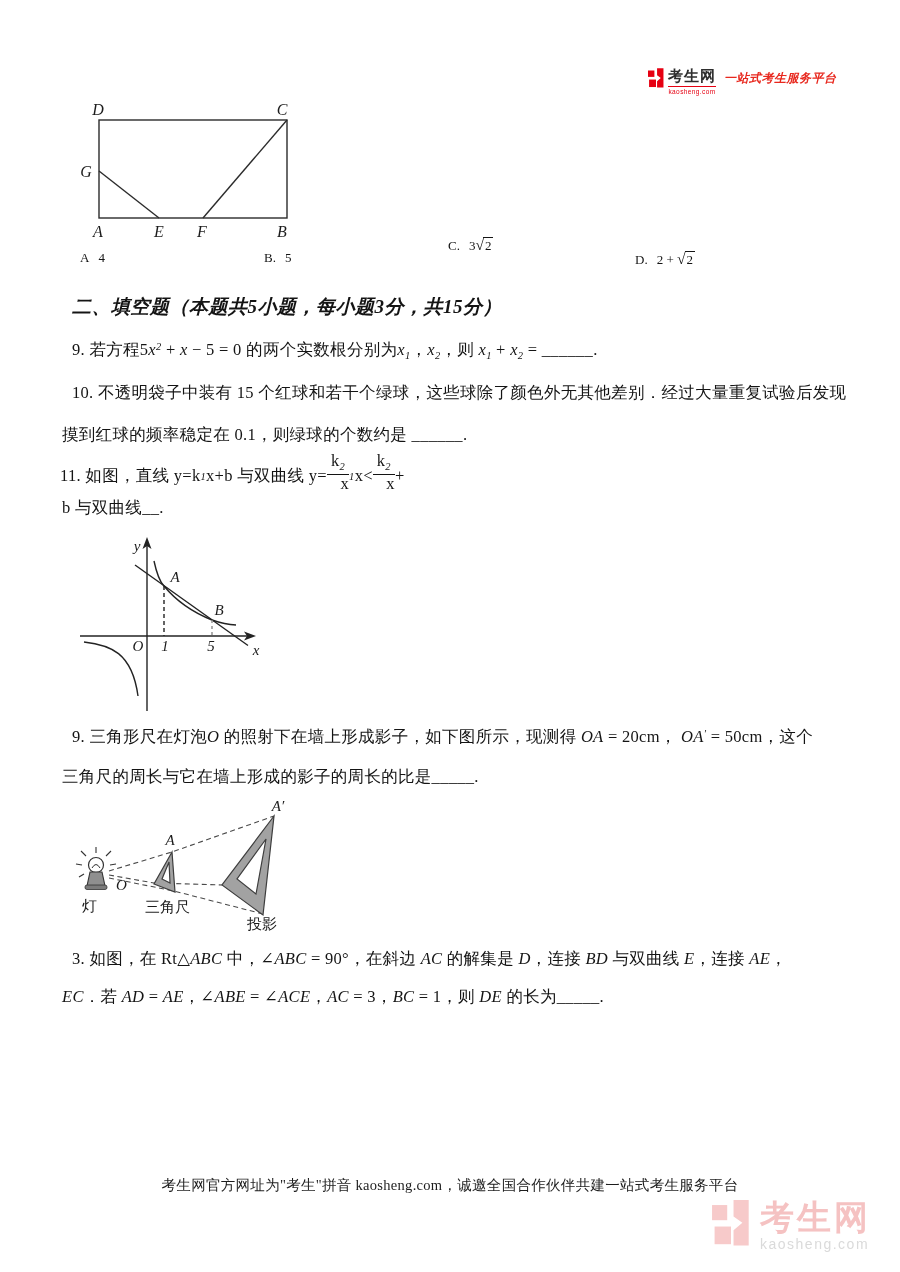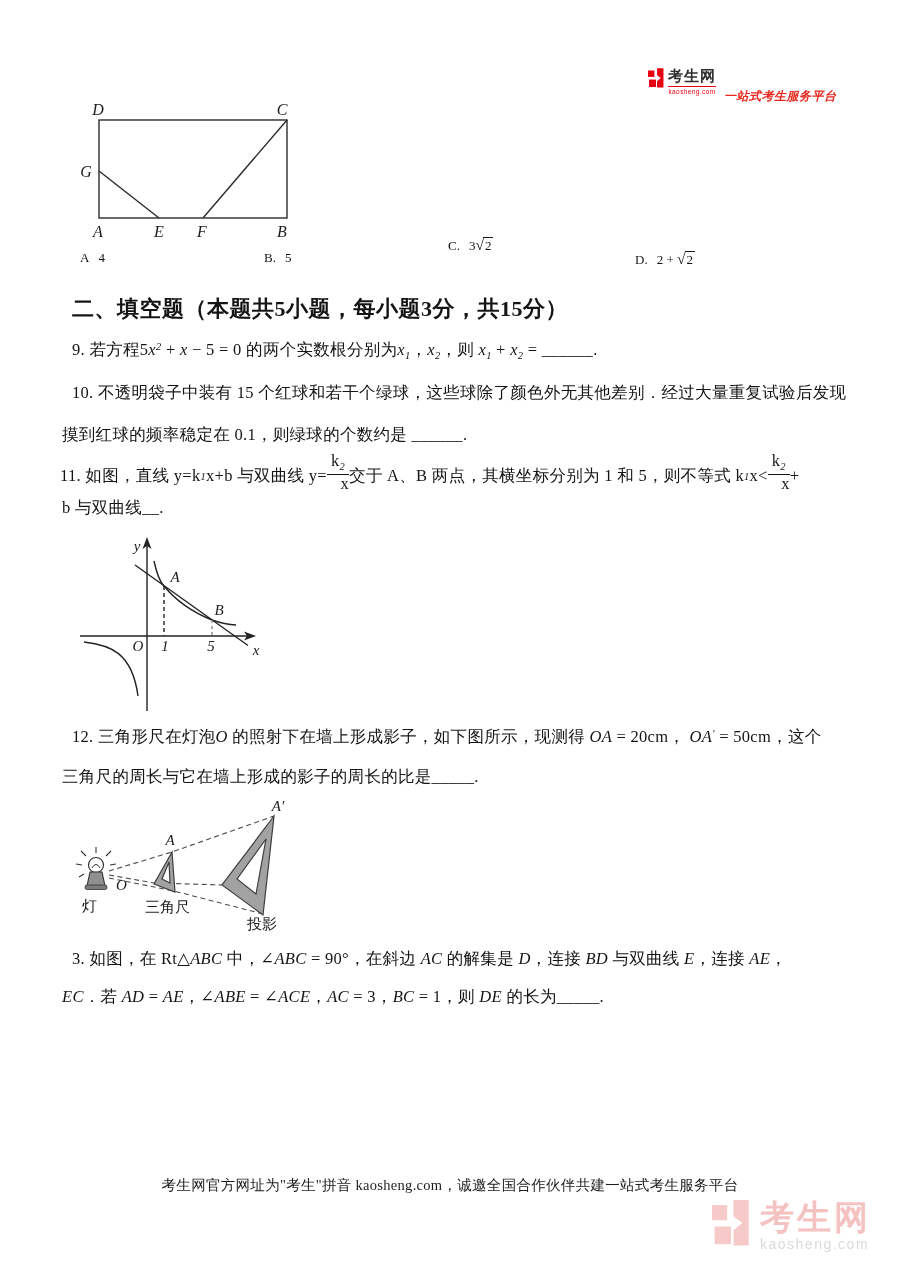--- a/index.html
+++ b/index.html
@@ -16,32 +16,32 @@
   sub { vertical-align:-4px; }
   sup { vertical-align:5px; }
   .frac { display:inline-flex; flex-direction:column; align-items:flex-end;
           vertical-align:middle; margin:0 0; line-height:1.15; transform:translateY(-3px); }
   .frac .num { padding:0 4px 1px; border-bottom:1.3px solid #141414; }
   .sqrt { white-space:nowrap; }
   .sqrt .sign { font-size:1.2em; margin-right:-1px; }
   .sqrt .rad { border-top:1.4px solid #141414; padding:0 2px; }
   .opt { font-size:13px; }
   .opt .lbl { margin-right:9px; }
-  .section-title { font-size:22px; font-weight:bold; letter-spacing:0.5px; white-space:nowrap; }
+  .section-title { font-size:19px; font-weight:bold; letter-spacing:0.5px; white-space:nowrap;font-style:italic; }
   .tall { height:58px; display:flex; align-items:center; }
 
   
   .logo { position:absolute; left:648px; top:68px; display:flex; align-items:flex-start; }
   .logo-text { margin-left:4px; }
   .logo-brand { font-size:15px; font-weight:bold; color:#2e2e2e; letter-spacing:1px;
                 font-family:"Liberation Sans",sans-serif; line-height:1.1;
                 border-bottom:1.5px solid #e60012; padding-bottom:1px; }
   .logo-domain { font-size:6.5px; color:#e60012; letter-spacing:0.4px; text-align:center;
                  font-family:"Liberation Sans",sans-serif; margin-top:1px; }
-  .logo-tagline { color:#e8281e; font-size:12px; font-weight:bold; margin-left:8px; margin-top:20px;
+  .logo-tagline { color:#e8281e; font-size:12px; font-weight:bold; margin-left:8px; margin-top:2px;
                   letter-spacing:0.5px; font-family:"Liberation Sans",sans-serif; font-style:italic; }
 
   
   .footer { position:absolute; top:1176px; left:0; width:100%; text-align:center;
             font-size:14.5px; color:#1d1d1d; letter-spacing:0.3px; }
 
   
   .wm { position:absolute; left:712px; top:1200px; display:flex; align-items:flex-start; }
   .wm-text { margin-left:10px; }
   .wm-brand { font-size:34px; font-weight:bold; color:#f5c2c2; letter-spacing:3px;
@@ -108,21 +108,20 @@
 <div class="abs textline" style="left:62px;top:424px"><span>摸到红球的频率稳定在 0.1，则绿球的个数约是 </span><span>______</span><span>.</span></div>
 
 <div class="abs textline tall" style="left:60px;top:447px">
     <span>11. 如图，直线 y=k</span>
     <sub>1</sub>
     <span>x+b 与双曲线 y=</span>
     <span class="frac">
       <span class="num"><span>k</span><sub>2</sub></span>
       <span class="den"><span>x</span></span>
     </span>
-    <span> 交于 A、B 两点，其横坐标分别为 1 和 5，则不等式 k</span>
     <sub>1</sub>
     <span>x&lt;</span>
     <span class="frac">
       <span class="num"><span>k</span><sub>2</sub></span>
       <span class="den"><span>x</span></span>
     </span>
     <span> +</span>
   </div>
 <div class="abs textline" style="left:62px;top:497px"><span>b 与双曲线</span><span>__</span><span>.</span></div>
 
@@ -142,21 +141,21 @@
   </g>
   <text class="svglbl-sm" x="62" y="16" text-anchor="middle">y</text>
   <text class="svglbl-sm" x="181" y="120" text-anchor="middle">x</text>
   <text class="svglbl-sm" x="63" y="116" text-anchor="middle">O</text>
   <text class="svglbl-sm" x="90" y="116" text-anchor="middle" font-style="normal">1</text>
   <text class="svglbl-sm" x="136" y="116" text-anchor="middle" font-style="normal">5</text>
   <text class="svglbl-sm" x="100" y="47" text-anchor="middle">A</text>
   <text class="svglbl-sm" x="144" y="80" text-anchor="middle">B</text>
 </svg>
 
-<div class="abs textline" style="left:72px;top:726px"><span>12. 三角形尺在灯泡</span><span class="it">O</span><span> 的照射下在墙上形成影子，如下图所示，现测得 </span><span class="it">OA</span><span> = 20cm， </span><span class="it">OA</span><sup>′</sup><span> = 50cm，这个</span></div>
+<div class="abs textline" style="left:72px;top:726px"><span>9. 三角形尺在灯泡</span><span class="it">O</span><span> 的照射下在墙上形成影子，如下图所示，现测得 </span><span class="it">OA</span><span> = 20cm， </span><span class="it">OA</span><sup>′</sup><span> = 50cm，这个</span></div>
 <div class="abs textline" style="left:62px;top:766px"><span>三角尺的周长与它在墙上形成的影子的周长的比是</span><span>_____</span><span>.</span></div>
 
 <svg class="abs" style="left:70px;top:795px" width="275" height="155" viewBox="0 0 275 155">
   <g stroke="#4a4a4a" stroke-width="1.1" stroke-dasharray="5,3.5" fill="none">
     <polyline points="39,76 102,57 204,21"></polyline>
     <polyline points="39,80 84,88 152,90"></polyline>
     <polyline points="39,83 104,96 193,119"></polyline>
   </g>
   <path d="M102,57 L84,89 L105,97 Z M99,67 L92,84 L100,88 Z" fill="#a2a2a2" fill-rule="evenodd" stroke="#3d3d3d" stroke-width="1.2"></path>
   <path d="M204,21 L152,90 L193,120 Z M196,44 L167,84 L186,99 Z" fill="#a2a2a2" fill-rule="evenodd" stroke="#3d3d3d" stroke-width="1.2"></path>

